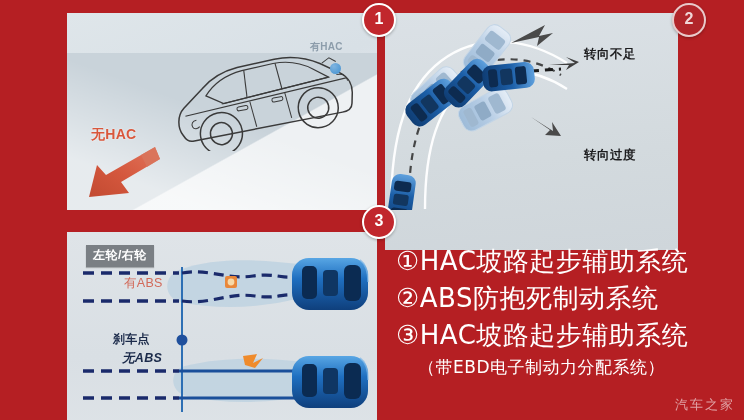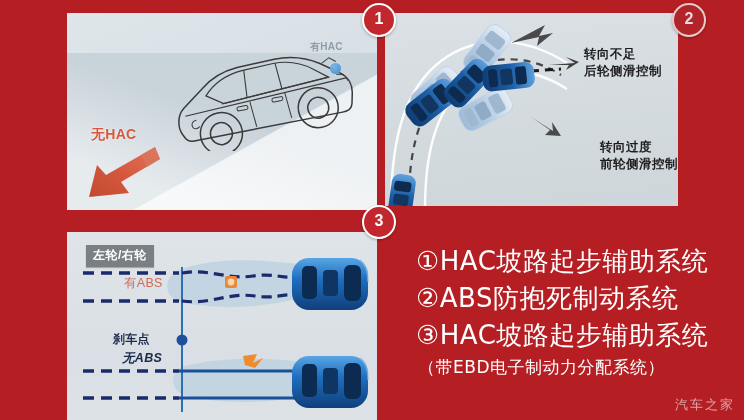--- a/index.html
+++ b/index.html
@@ -39,30 +39,30 @@
     font-size:10px;font-weight:bold;color:#8d9dab;letter-spacing:.3px;text-align:right;
   }
   .blue-dot{
     position:absolute;left:263px;top:50px;width:11px;height:11px;border-radius:50%;
     background:radial-gradient(circle at 35% 30%,#7fb4e0,#3f8fd0);
   }
   #down-arrow{position:absolute;left:10px;top:128px;width:84px;height:62px;}
 
   
   #panel-vsc{
-    left:385px;top:13px;width:293px;height:193px;
+    left:385px;top:13px;width:293px;height:237px;
     background:linear-gradient(175deg,#dbe1e6 0%,#d3dade 60%,#cfd6db 100%);
   }
   #vsc-svg{position:absolute;left:0;top:0;width:293px;height:197px;}
   .vsc-note{
     position:absolute;color:#1d1d1f;font-weight:bold;font-size:12.5px;
     line-height:17px;letter-spacing:.5px;white-space:nowrap;
   }
   #vsc-note-under{left:199px;top:33px;}
-  #vsc-note-over{left:199px;top:126px;margin-left:16px;}
+  #vsc-note-over{left:199px;top:134px;}
 
   
   #panel-abs{
     left:67px;top:232px;width:310px;height:225px;
     background:linear-gradient(180deg,#dfe4e8 0%,#d9dfe4 55%,#dfe4e8 100%);
   }
   #abs-svg{position:absolute;left:0;top:0;width:310px;height:189px;}
   .wheel-chip{
     position:absolute;left:19px;top:13px;
     background:#7a7f84;color:#ffffff;font-weight:bold;font-size:12px;
@@ -92,21 +92,20 @@
   #badge-1{left:362px;top:3px;background:#c1272d;}
   #badge-2{left:672px;top:3px;background:#b1252a;border-color:#e9c9ca;color:#f0d7d8;}
   #badge-3{left:362px;top:205px;background:#c1272d;}
 
   
   #systems{position:absolute;left:396px;top:243px;width:348px;}
   .sys-line{
     color:#ffffff;font-size:26px;line-height:37px;font-weight:500;
     letter-spacing:.5px;white-space:nowrap;
     font-family:"DejaVu Sans","Liberation Sans",sans-serif;
-    margin-left:20px;
   }
   .sys-sub{
     color:#ffffff;font-size:17px;line-height:26px;letter-spacing:.5px;
     white-space:nowrap;padding-left:22px;
     font-family:"DejaVu Sans","Liberation Sans",sans-serif;
   }
   #watermark{
     position:absolute;right:9px;bottom:6px;color:#e7b7ba;font-size:13px;
     letter-spacing:2px;opacity:.85;
     font-family:"DejaVu Sans","Liberation Sans",sans-serif;
@@ -235,25 +234,23 @@
         <rect x="3" y="34" width="17" height="8" rx="3" fill="#0d2b50"></rect>
       </g>
 
       <path d="M126 30 L160 12 L154 23 L168 20 L152 33 L154 24 Z" fill="#4a4a4a"></path>
       <path d="M164 52 L190 50 L181 44 L194 49 L181 57 L184 52 Z" fill="#3f3f3f"></path>
       <path d="M146 104 L168 118 L167 109 L176 123 L160 122 L165 117 Z" fill="#4a4a4a"></path>
     </svg>
 
     <div class="vsc-note" id="vsc-note-under">
       <div>转向不足</div>
-      <div>后轮侧滑控制</div>
     </div>
     <div class="vsc-note" id="vsc-note-over">
       <div>转向过度</div>
-      <div>前轮侧滑控制</div>
     </div>
   </div>
 
   <div class="panel" id="panel-abs">
     <svg id="abs-svg" viewBox="0 0 310 189">
       <defs>
         <linearGradient id="absCar" x1="0" y1="0" x2="0" y2="1">
           <stop offset="0%" stop-color="#58a6e4"></stop>
           <stop offset="40%" stop-color="#1f6fc0"></stop>
           <stop offset="100%" stop-color="#0f3f7c"></stop>

